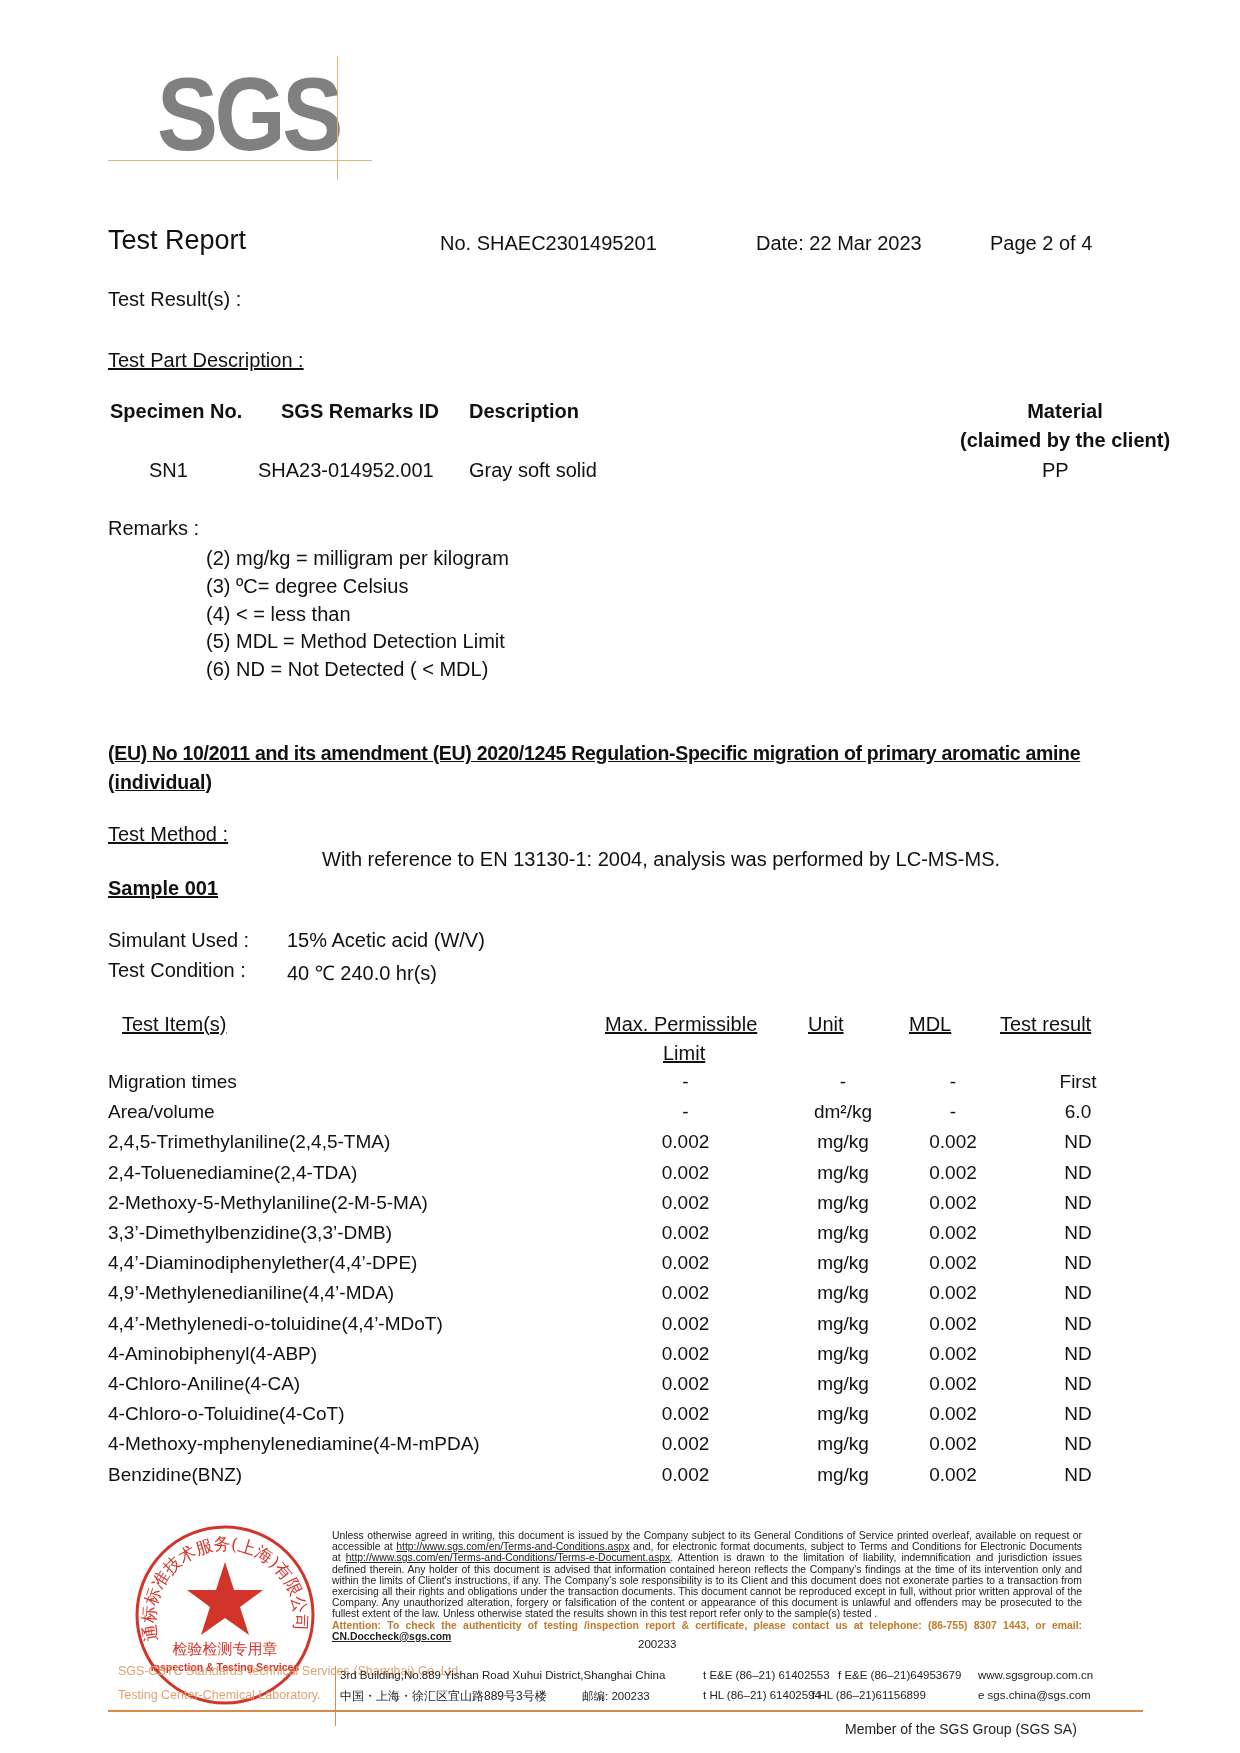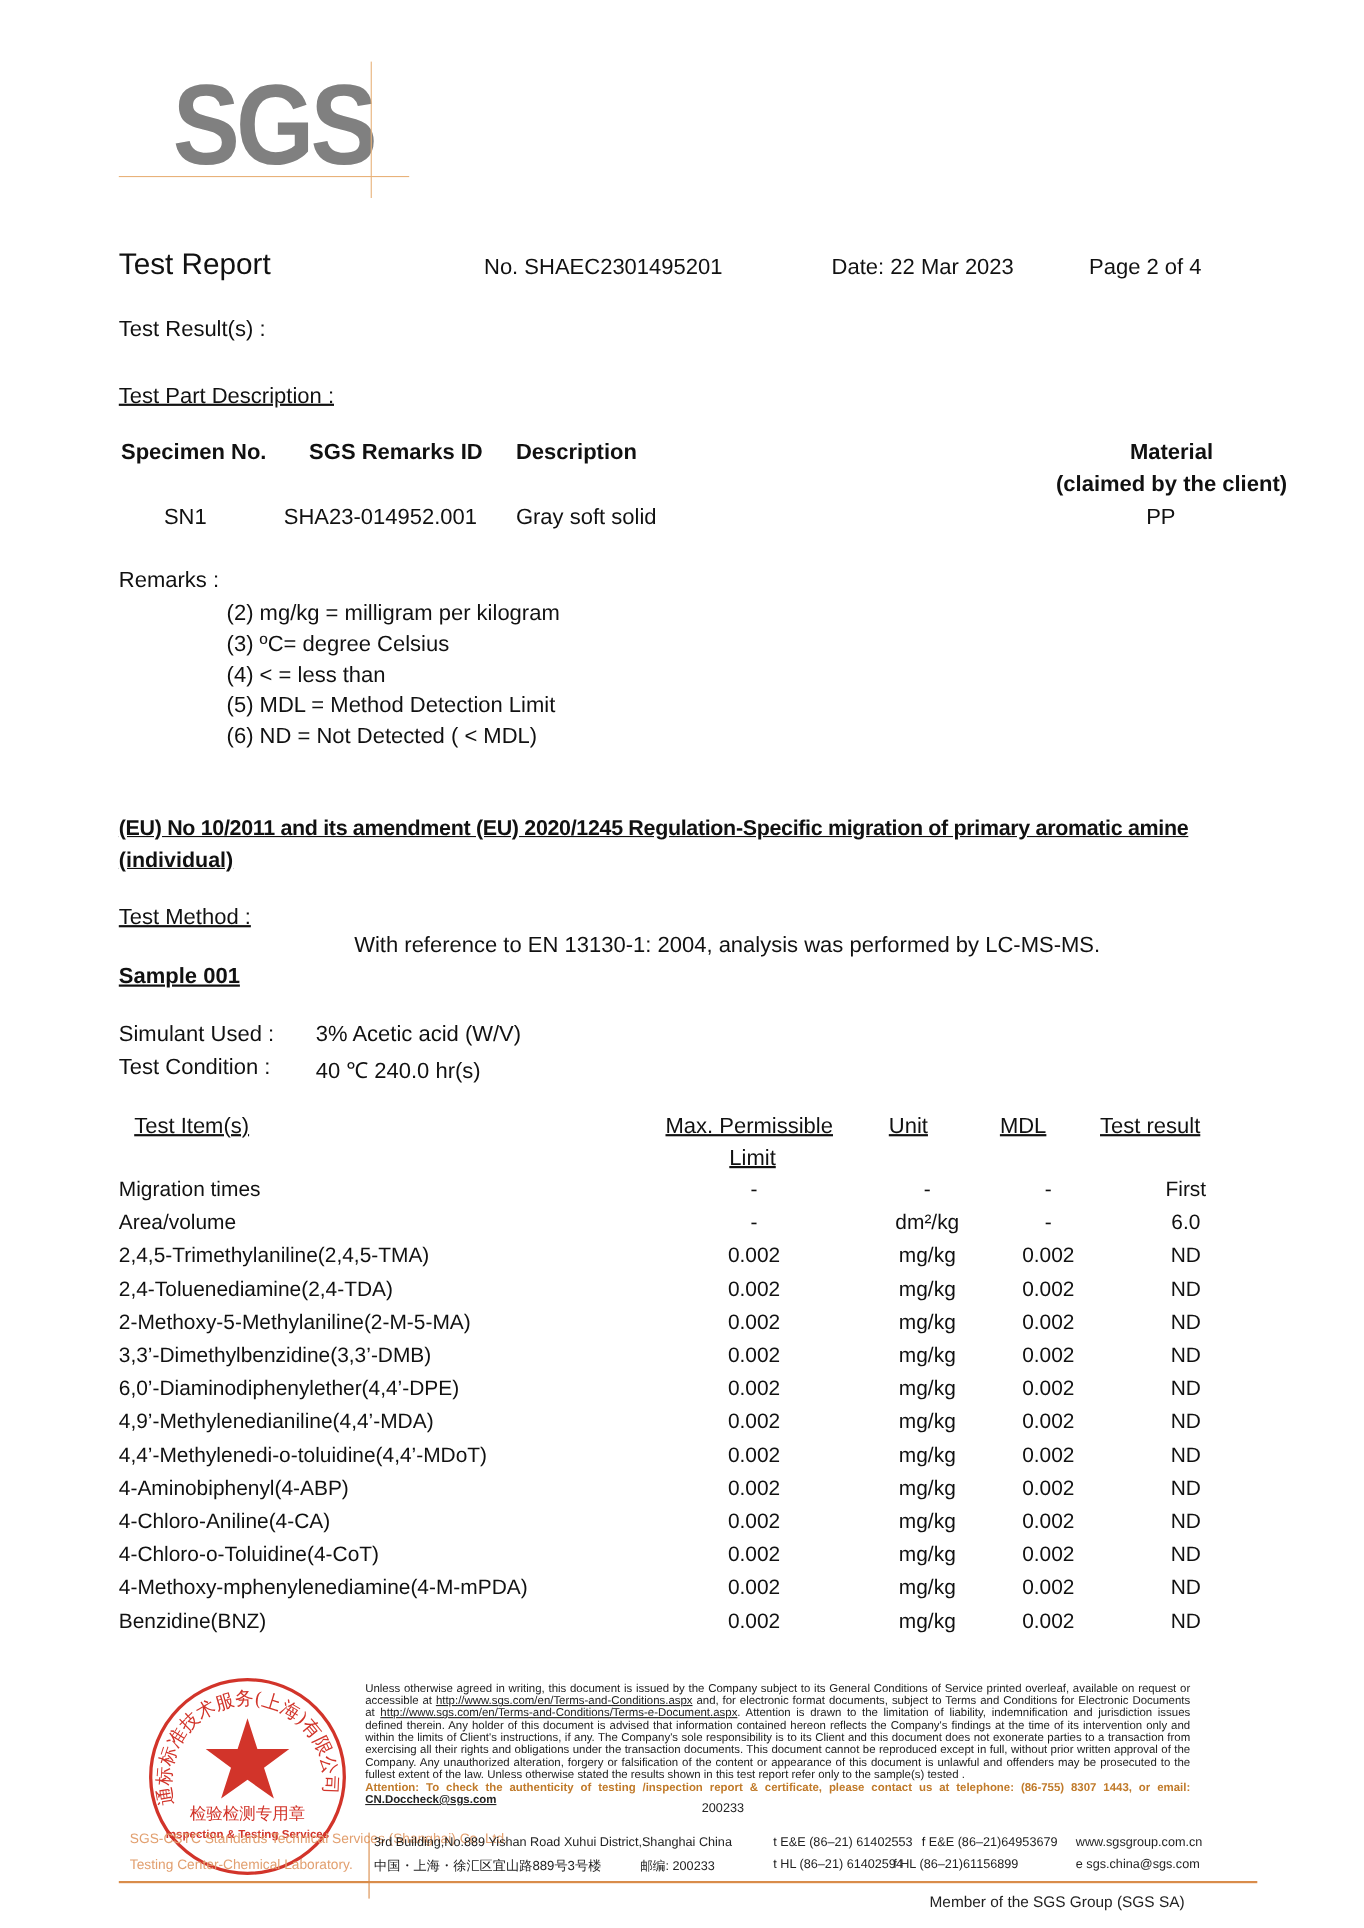--- a/index.html
+++ b/index.html
@@ -68,21 +68,21 @@
   <div>(6) ND = Not Detected ( &lt; MDL)</div>
 </div>
 
 <div class="abs t22 b u" style="left:108px; top:742px; font-size:19.5px; letter-spacing:-0.3px;">(EU) No 10/2011 and its amendment (EU) 2020/1245 Regulation-Specific migration of primary aromatic amine</div>
 <div class="abs t22 b u" style="left:108px; top:771px; font-size:19.5px;">(individual)</div>
 <div class="abs t22" style="left:108px; top:823px;text-decoration:underline;">Test Method :</div>
 <div class="abs t22" style="left:290px; top:848px;margin-left:32px;">With reference to EN 13130-1: 2004, analysis was performed by LC-MS-MS.</div>
 
 <div class="abs t22 b u" style="left:108px; top:877px;">Sample 001</div>
 <div class="abs t22" style="left:108px; top:929px;">Simulant Used :</div>
-<div class="abs t22" style="left:287px; top:929px;">3% Acetic acid (W/V)</div>
+<div class="abs t22" style="left:287px; top:929px;">15% Acetic acid (W/V)</div>
 <div class="abs t22" style="left:108px; top:959px;">Test Condition :</div>
 <div class="abs t22" style="left:287px; top:959px;">40 ℃  240.0 hr(s)</div>
 
 <div class="abs t22 u" style="left:122px; top:1013px;">Test Item(s)</div>
 <div class="abs t22 u" style="left:605px; top:1013px;">Max. Permissible</div>
 <div class="abs t22 u" style="left:663px; top:1042px;">Limit</div>
 <div class="abs t22 u" style="left:808px; top:1013px;">Unit</div>
 <div class="abs t22 u" style="left:909px; top:1013px;">MDL</div>
 <div class="abs t22 u" style="left:1000px; top:1013px;">Test result</div>
 
@@ -124,21 +124,21 @@
         <td class="c-res">ND</td>
       </tr>
       <tr>
         <td class="c-item">3,3’-Dimethylbenzidine(3,3’-DMB)</td>
         <td class="c-max">0.002</td>
         <td class="c-unit">mg/kg</td>
         <td class="c-mdl">0.002</td>
         <td class="c-res">ND</td>
       </tr>
       <tr>
-        <td class="c-item">6,0’-Diaminodiphenylether(4,4’-DPE)</td>
+        <td class="c-item">4,4’-Diaminodiphenylether(4,4’-DPE)</td>
         <td class="c-max">0.002</td>
         <td class="c-unit">mg/kg</td>
         <td class="c-mdl">0.002</td>
         <td class="c-res">ND</td>
       </tr>
       <tr>
         <td class="c-item">4,9’-Methylenedianiline(4,4’-MDA)</td>
         <td class="c-max">0.002</td>
         <td class="c-unit">mg/kg</td>
         <td class="c-mdl">0.002</td>

